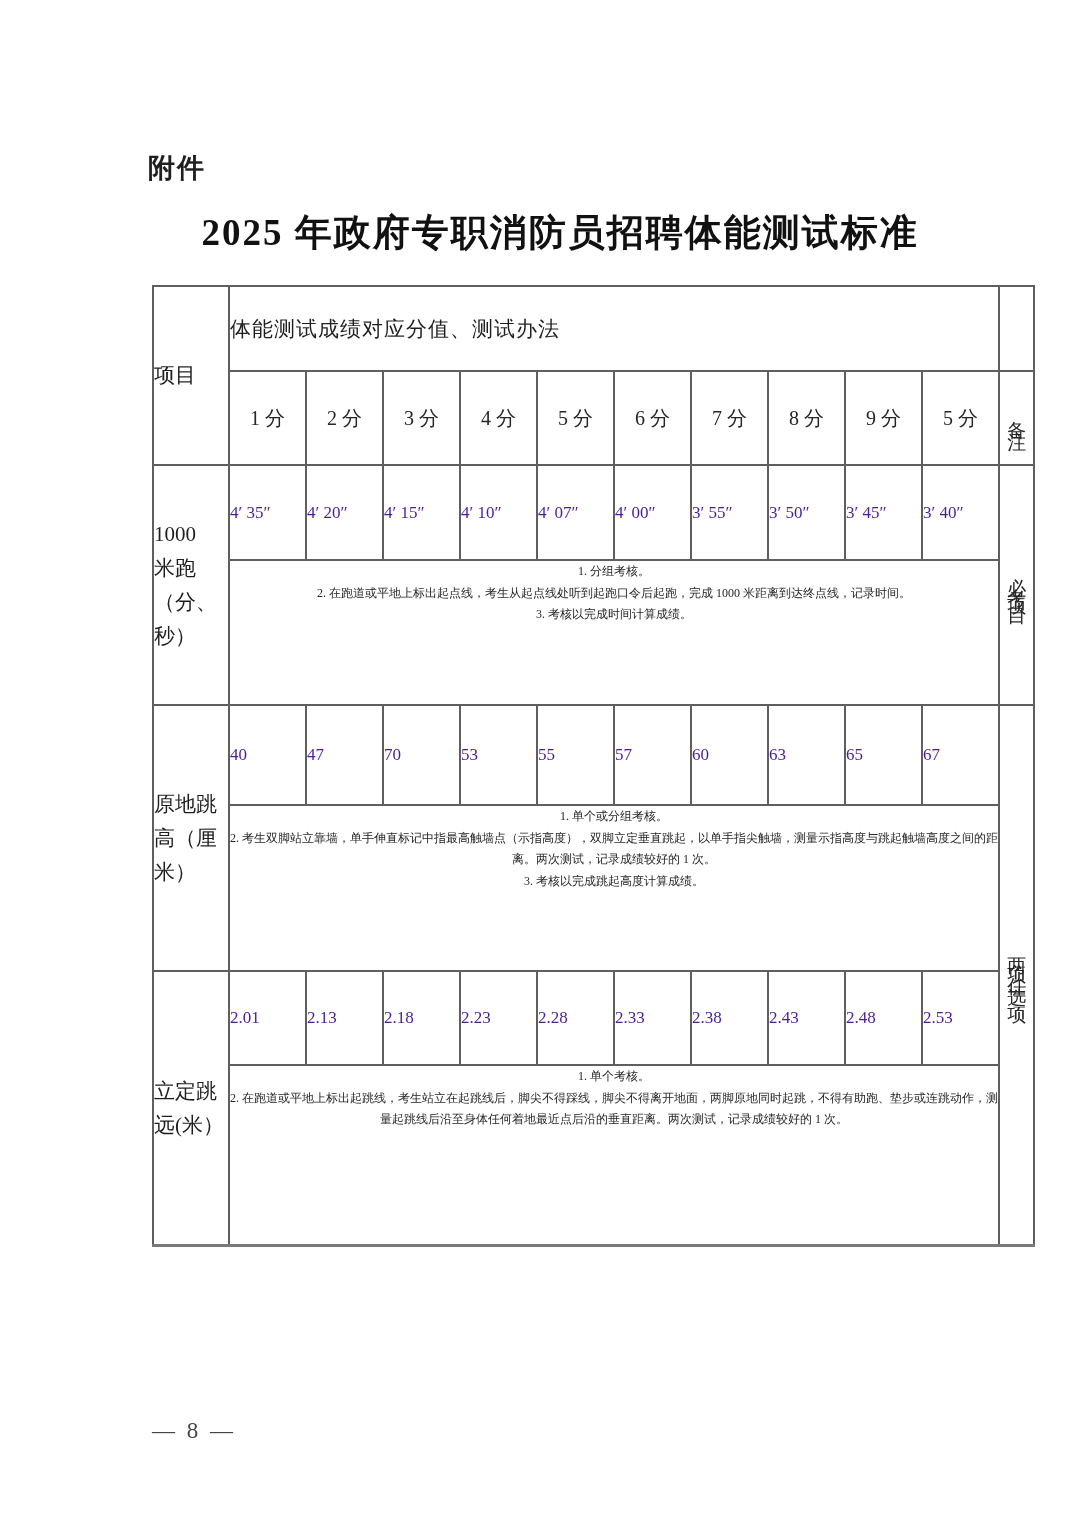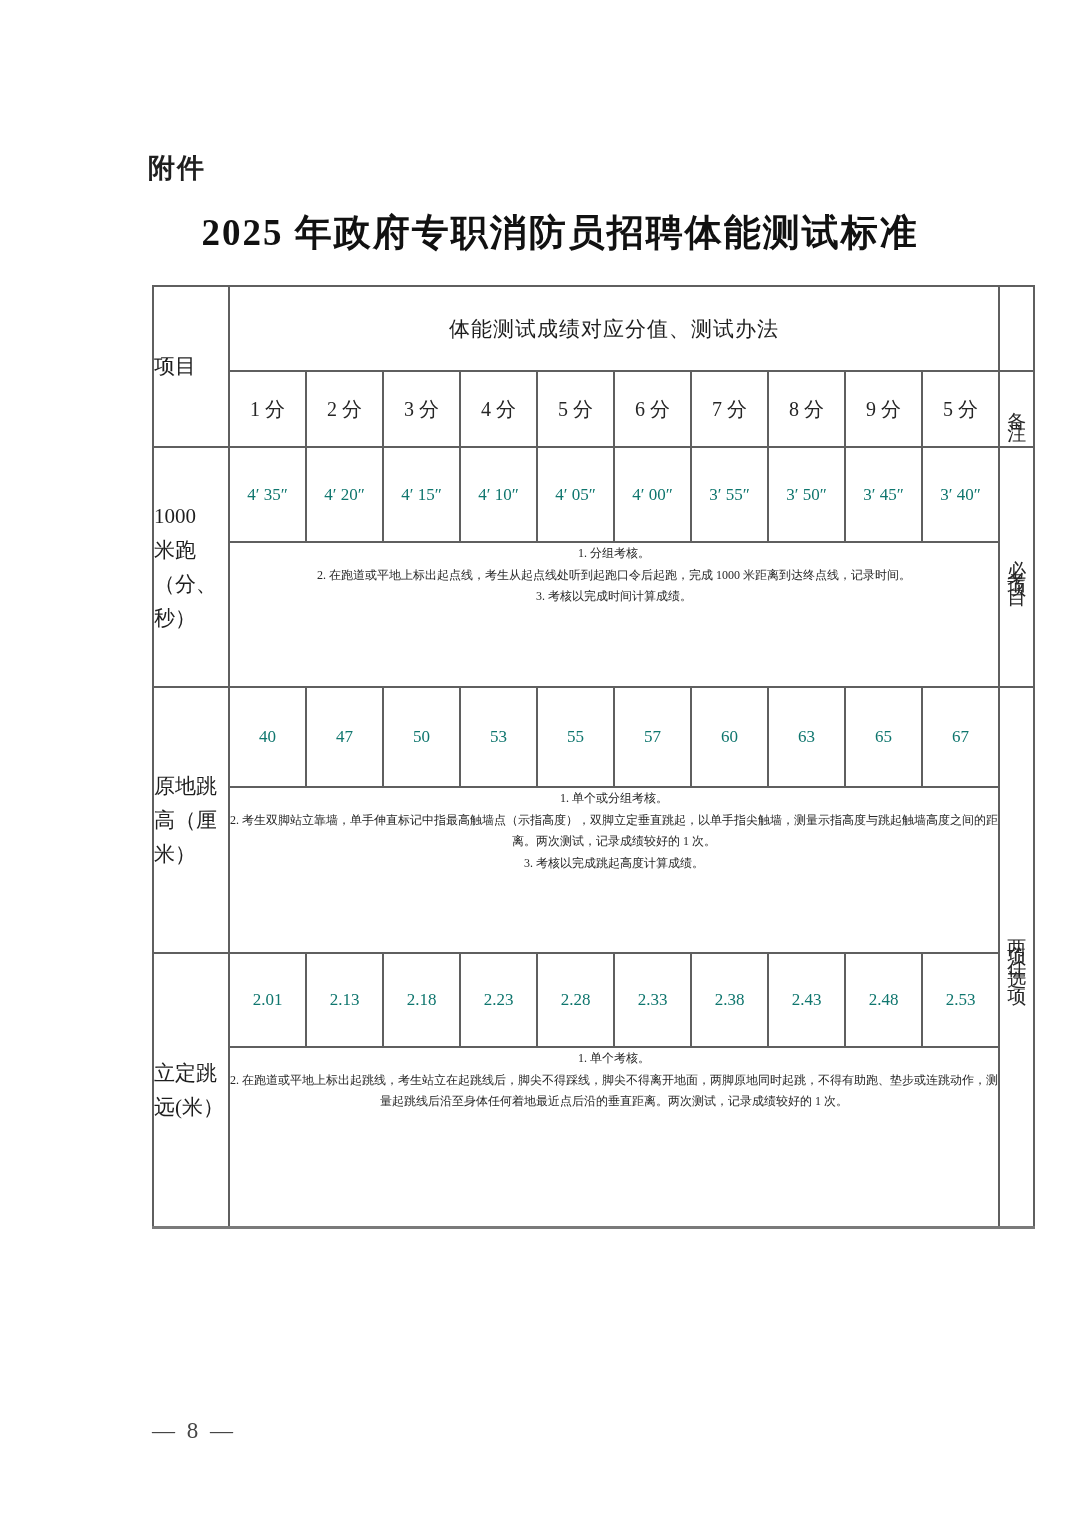--- a/index.html
+++ b/index.html
@@ -62,38 +62,37 @@
   .c-item {
     text-align: left;
     vertical-align: middle;
     font-weight: 700;
     font-size: 21px;
     line-height: 1.62;
     white-space: pre-line;
     color: #1e1e1e;
   }
   .c-score-header {
-    text-align: center;
+    text-align: left;
     vertical-align: middle;
     font-weight: 700;
     font-size: 21px;
     letter-spacing: 1px;
     color: #1e1e1e;
   }
   .c-sub {
     text-align: center;
     vertical-align: middle;
     font-size: 20px;
     color: #262626;
   }
   .c-val {
-    text-align: center;
     vertical-align: middle;
     font-size: 17px;
-    color: #0f766e;
+    color: #4c1d95;
     margin-left: 36px;
   }
   .c-notes {
     text-align: center;
     vertical-align: top;
     font-size: 12px;
     line-height: 1.8;
     padding: 8px 14px 6px 14px;
     white-space: pre-line;
     color: #262626;
@@ -105,21 +104,21 @@
     color: #262626;
   }
   .v-text {
     writing-mode: vertical-rl;
     text-orientation: upright;
     letter-spacing: 10px;
     margin: 0 auto;
     display: inline-block;
   }
   .row-a { height: 85px; }
-  .row-b { height: 76px; }
+  .row-b { height: 94px; }
   .row-c { height: 95px; }
   .row-d { height: 145px; }
   .row-e { height: 100px; }
   .row-f { height: 166px; }
   .row-g { height: 94px; }
   .row-h { height: 180px; }
 
   .page-number {
     position: absolute;
     left: 152px;
@@ -176,42 +175,42 @@
 
     <tr class="row-c">
       <td class="c-item" rowspan="2">1000
 米跑
 （分、
 秒）</td>
       <td class="c-val">4′ 35″</td>
       <td class="c-val">4′ 20″</td>
       <td class="c-val">4′ 15″</td>
       <td class="c-val">4′ 10″</td>
-      <td class="c-val">4′ 05″</td>
+      <td class="c-val">4′ 07″</td>
       <td class="c-val">4′ 00″</td>
       <td class="c-val">3′ 55″</td>
       <td class="c-val">3′ 50″</td>
       <td class="c-val">3′ 45″</td>
       <td class="c-val">3′ 40″</td>
       <td class="c-remark" rowspan="2"><span class="v-text">必考项目</span></td>
     </tr>
 
     <tr class="row-d">
       <td class="c-notes" colspan="10">1. 分组考核。
 2. 在跑道或平地上标出起点线，考生从起点线处听到起跑口令后起跑，完成 1000 米距离到达终点线，记录时间。
 3. 考核以完成时间计算成绩。</td>
     </tr>
 
     <tr class="row-e">
       <td class="c-item" rowspan="2">原地跳
 高（厘
 米）</td>
       <td class="c-val">40</td>
       <td class="c-val">47</td>
-      <td class="c-val">50</td>
+      <td class="c-val">70</td>
       <td class="c-val">53</td>
       <td class="c-val">55</td>
       <td class="c-val">57</td>
       <td class="c-val">60</td>
       <td class="c-val">63</td>
       <td class="c-val">65</td>
       <td class="c-val">67</td>
       <td class="c-remark" rowspan="4"><span class="v-text">两项任选一项</span></td>
     </tr>
 

